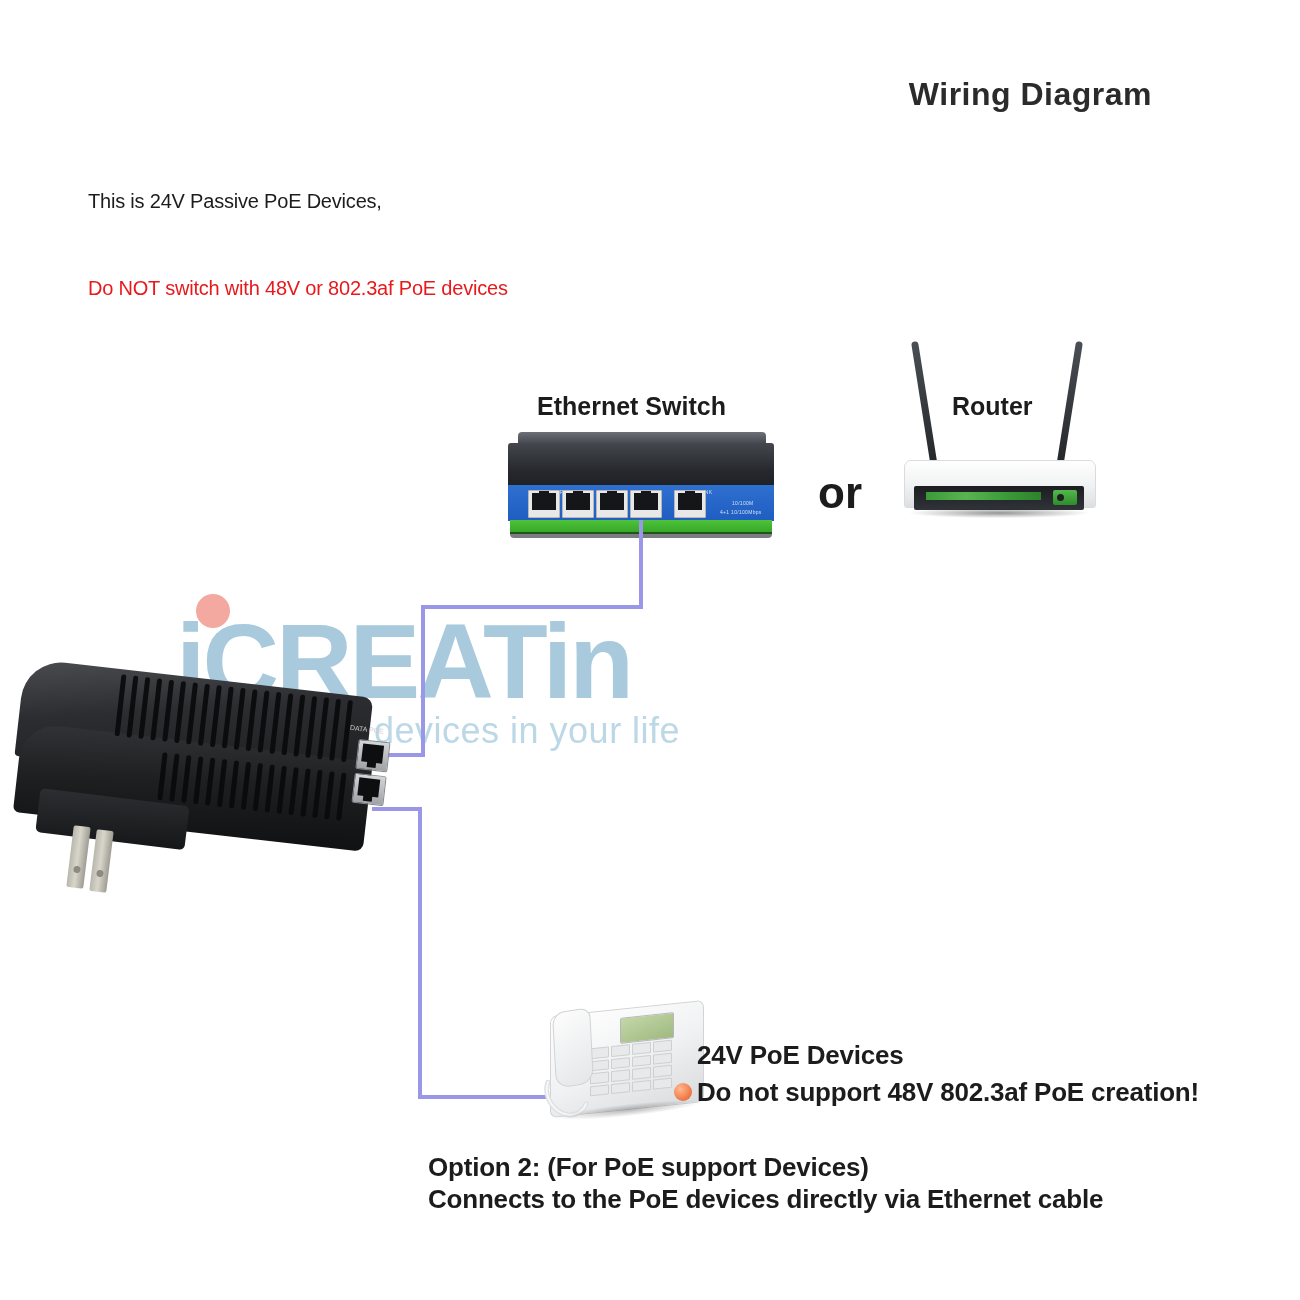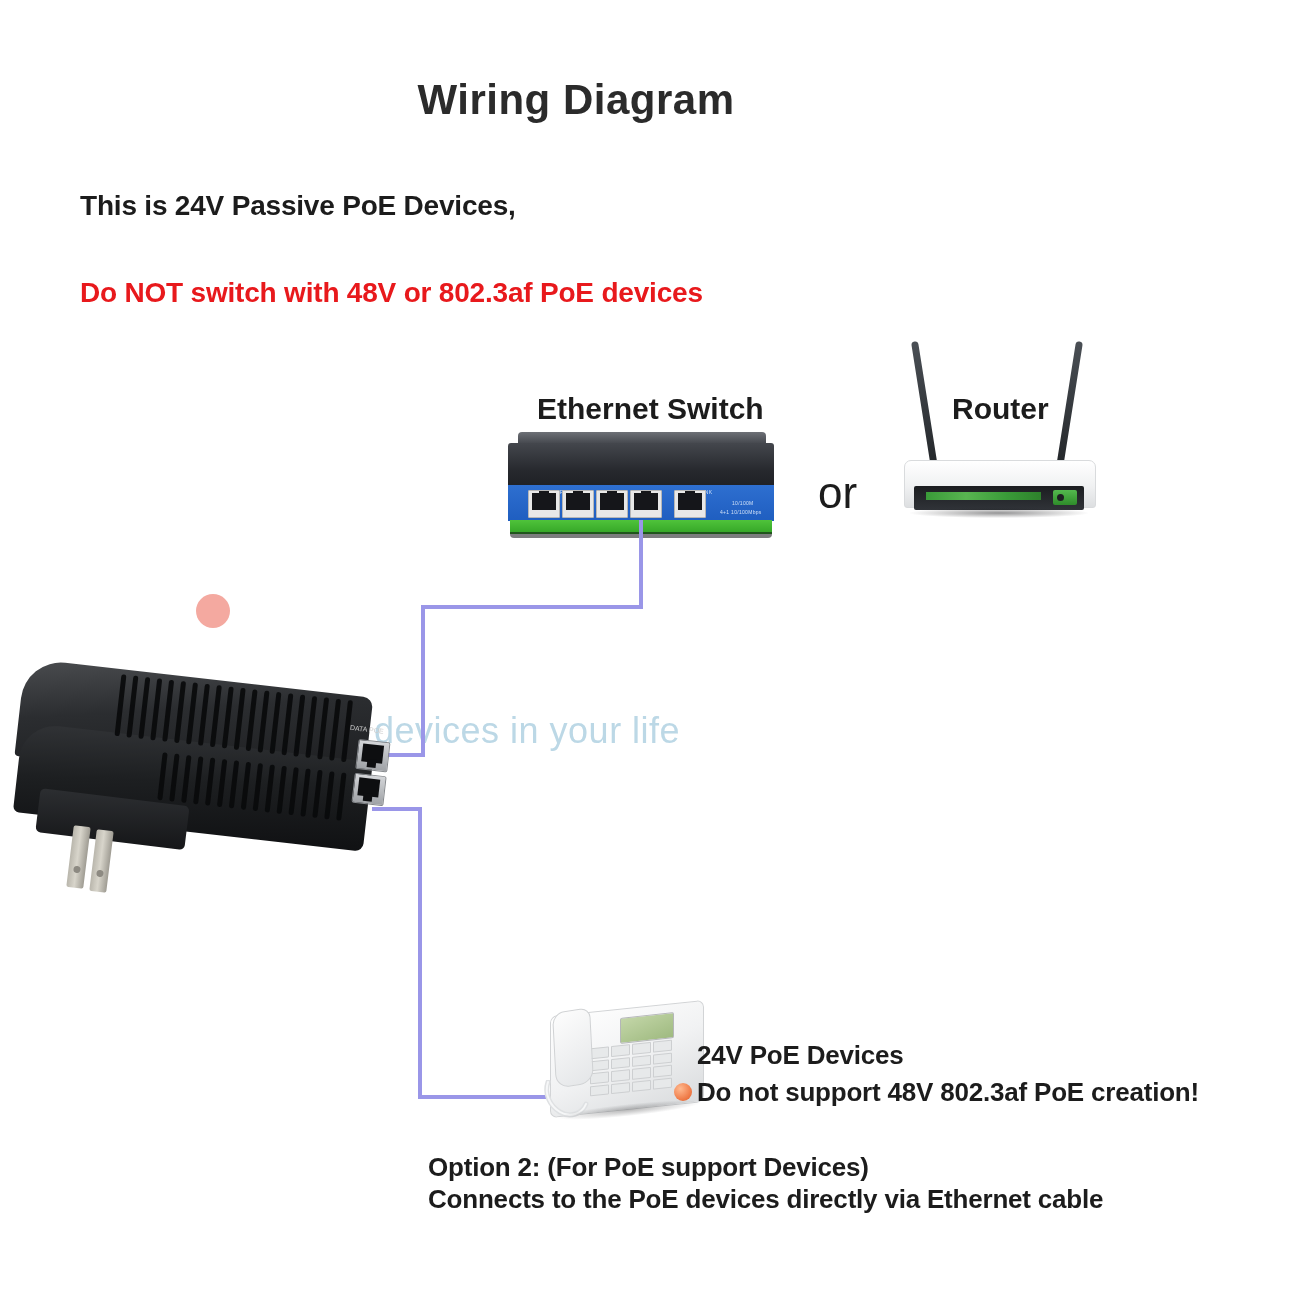--- a/index.html
+++ b/index.html
@@ -14,54 +14,54 @@
     background: #ffffff;
     overflow: hidden;
     font-family: "Liberation Sans", sans-serif;
   }
 
   
   #title {
     position: absolute;
     left: 0; top: 76px;
     width: 1152px;
-    text-align: center;
-    font-size: 42px;
+    text-align: right;
+    font-size: 32px;
     font-weight: bold;
     color: #2b2b2b;
     letter-spacing: 0.5px;
   }
   .notice {
     position: absolute;
-    left: 80px;
-    font-size: 28px;
-    font-weight: bold;
+    left: 88px;
+    font-size: 20px;
+    font-weight: normal;
     color: #1c1c1c;
     white-space: nowrap;
     letter-spacing: -0.2px;
   }
   #notice-1 { top: 190px; }
   #notice-2 { top: 233px; }
   #notice-3 { top: 277px; color: #e8191c; }
 
   .dev-label {
     position: absolute;
-    font-size: 30px;
+    font-size: 25px;
     font-weight: bold;
     color: #1c1c1c;
     white-space: nowrap;
   }
   #label-switch { left: 537px; top: 392px; }
   #label-router { left: 952px; top: 392px; }
 
   #or-text {
     position: absolute;
     left: 818px; top: 468px;
     font-size: 44px;
-    font-weight: normal;
+    font-weight: bold;
     color: #1c1c1c;
   }
 
   .caption {
     position: absolute;
     font-size: 26px;
     font-weight: bold;
     color: #1c1c1c;
     white-space: nowrap;
     letter-spacing: -0.2px;
@@ -423,20 +423,21 @@
 
 <div id="page">
 
   <div id="title">Wiring Diagram</div>
 
   <div class="notice" id="notice-1">This is 24V Passive PoE Devices,</div>
   <div class="notice" id="notice-3">Do NOT switch with 48V or 802.3af PoE devices</div>
 
   <div id="watermark">
     <div id="wm-dot"></div>
+    <div id="wm-main">iCREATin</div>
     <div id="wm-sub">devices in your life</div>
   </div>
 
   <div class="dev-label" id="label-switch">Ethernet Switch</div>
   <div class="dev-label" id="label-router">Router</div>
   <div id="or-text">or</div>
 
   <div id="switch">
     <div id="sw-top"></div>
     <div id="sw-body"></div>

